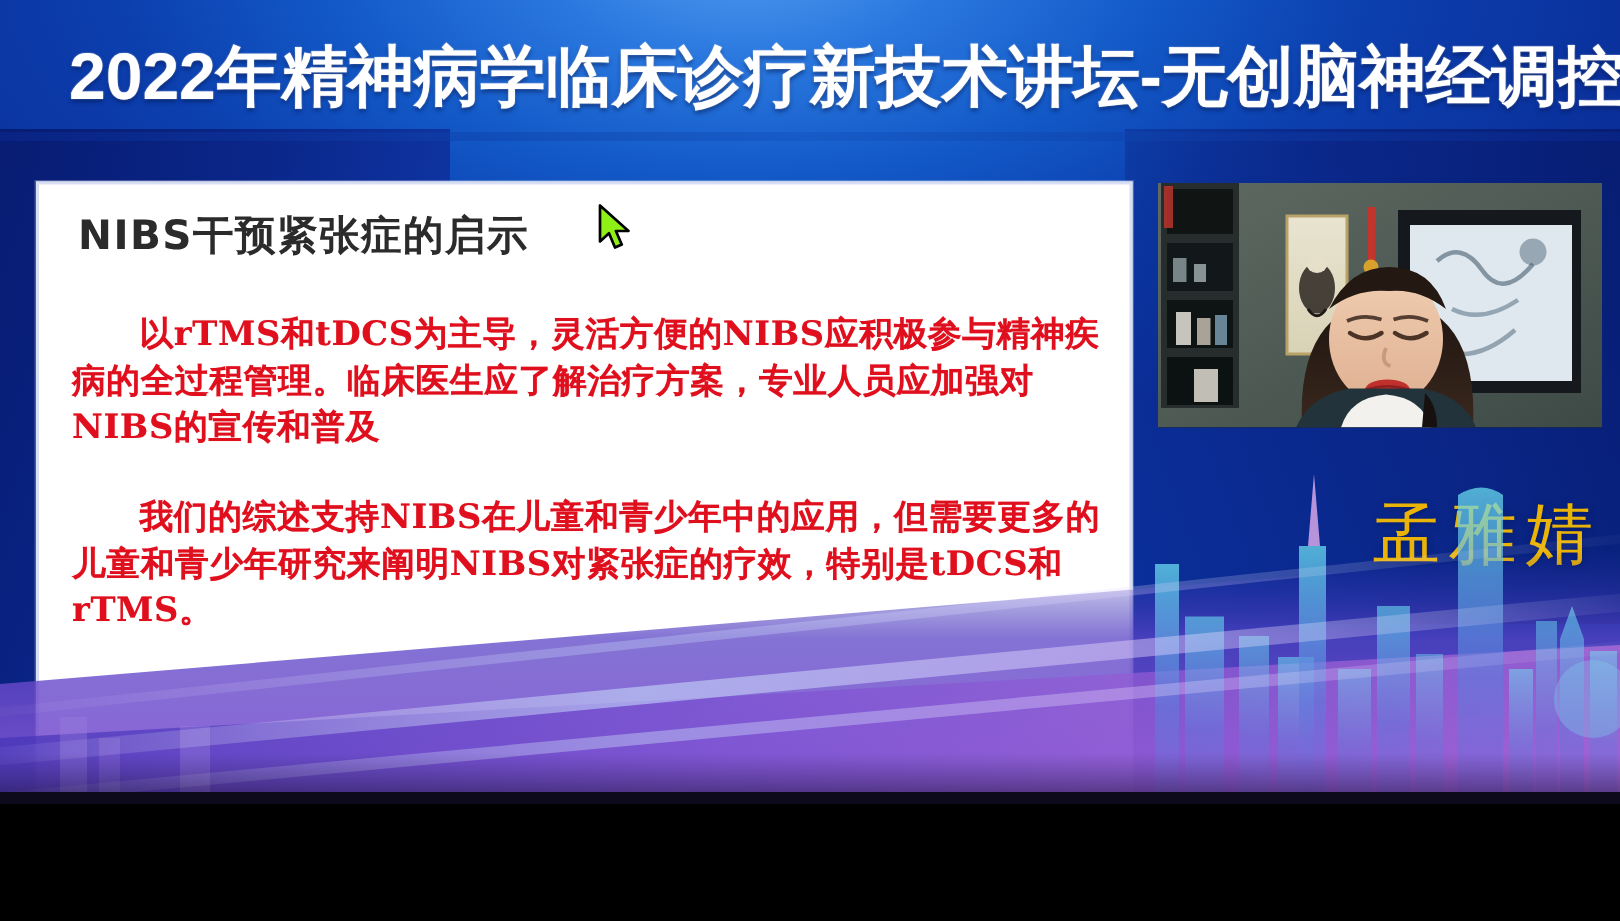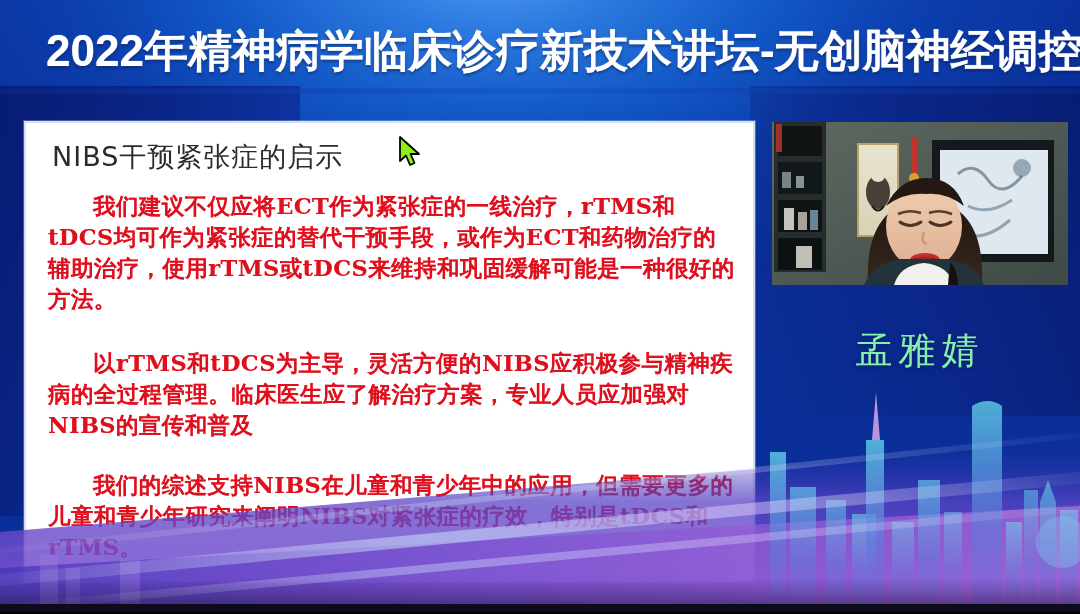--- a/index.html
+++ b/index.html
@@ -3,21 +3,21 @@
 <meta charset="utf-8">
 <style>
   html, body {
     margin: 0;
     padding: 0;
     background: #000;
   }
   #stage {
     position: relative;
     width: 1080px;
-    height: 612px;
+    height: 536px;
     overflow: hidden;
     font-family: "Liberation Sans", "DejaVu Sans", sans-serif;
     background: #0a1f8f;
   }
 
   
   .bg-base {
     position: absolute;
     inset: 0;
     background:
@@ -92,21 +92,21 @@
   }
   .slide-shadow .teal {
     position: absolute;
     left: 88px; top: 0; width: 66px; height: 5px;
     background: #179aa8;
   }
 
   .slide-title {
     margin: 16px 0 0 26px;
     font-size: 27px;
-    font-weight: 400;
+    font-weight: 700;
     color: #2b2b2b;
     letter-spacing: 1px;
     font-family: "DejaVu Sans", "Liberation Sans", sans-serif;
   }
 
   .para {
     margin: 0 18px 0 22px;
     color: #e00f1d;
     font-family: "DejaVu Serif", "Liberation Serif", serif;
     font-weight: 700;
@@ -127,23 +127,23 @@
     width: 296px; height: 163px;
     background: #15202a;
     overflow: hidden;
   }
   .video-panel svg { display:block; width:100%; height:100%; }
 
   .speaker-name {
     position: absolute;
     left: 772px; top: 326px;
     width: 296px;
-    text-align: center;
-    color: #86efac;
-    font-size: 37px;
+    text-align: right;
+    color: #eab308;
+    font-size: 45px;
     font-family: "DejaVu Serif", "Liberation Serif", serif;
     font-weight: 400;
     letter-spacing: 6px;
     text-shadow: 0 1px 4px rgba(0,20,80,.6);
   }
 
   
   .cursor {
     position: absolute;
     left: 398px; top: 136px;
@@ -160,21 +160,20 @@
   <div class="bg-deep-left"></div>
   <div class="bg-deep-right"></div>
   <div class="bg-band"></div>
 
   <div class="title-bar">
     <div class="title-text">2022年精神病学临床诊疗新技术讲坛-无创脑神经调控</div>
   </div>
 
   <div class="slide">
     <div class="slide-title">NIBS干预紧张症的启示</div>
-    <div class="para p1">我们建议不仅应将ECT作为紧张症的一线治疗，rTMS和tDCS均可作为紧张症的替代干预手段，或作为ECT和药物治疗的辅助治疗，使用rTMS或tDCS来维持和巩固缓解可能是一种很好的方法。</div>
     <div class="para p2">以rTMS和tDCS为主导，灵活方便的NIBS应积极参与精神疾病的全过程管理。临床医生应了解治疗方案，专业人员应加强对NIBS的宣传和普及</div>
     <div class="para p3">我们的综述支持NIBS在儿童和青少年中的应用，但需要更多的儿童和青少年研究来阐明NIBS对紧张症的疗效，特别是tDCS和rTMS。</div>
   </div>
   <div class="slide-shadow">
     <div class="teal"></div>
   </div>
 
   <div class="video-panel">
     <svg viewBox="0 0 296 163" preserveAspectRatio="none">
       <defs>

